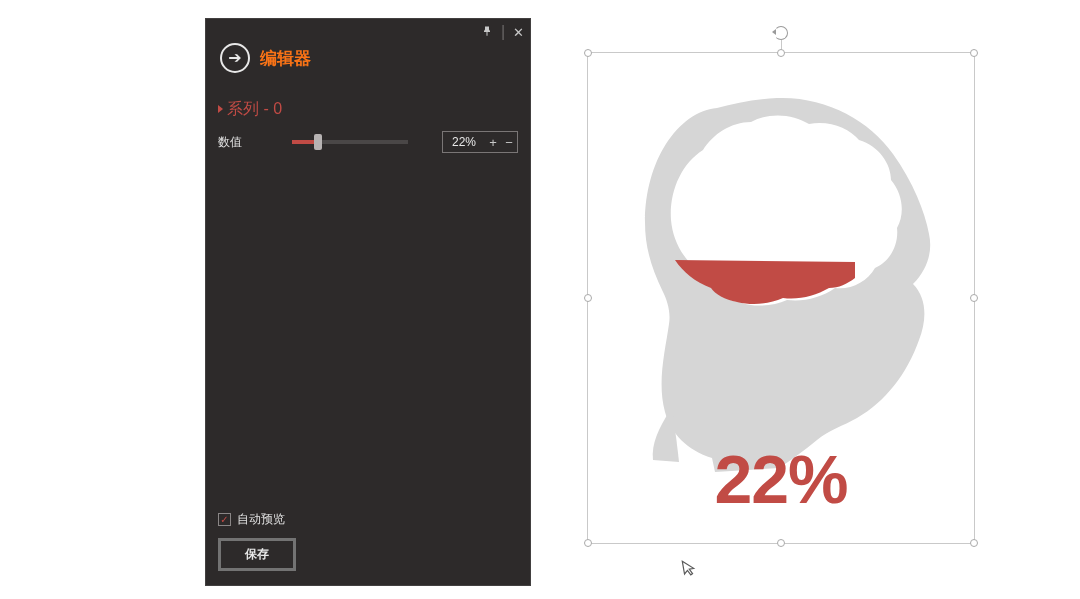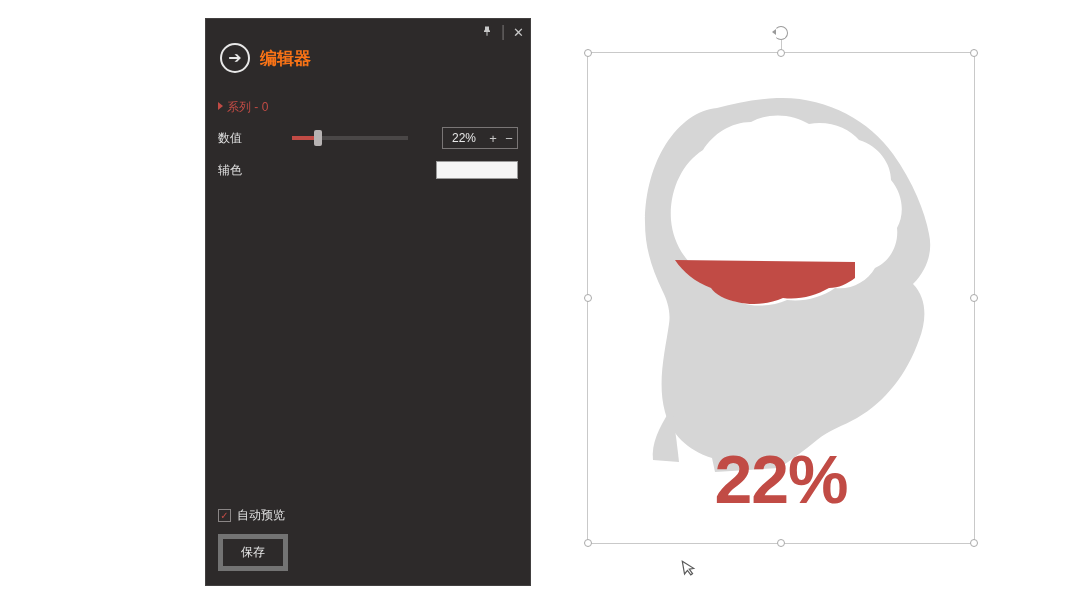--- a/index.html
+++ b/index.html
@@ -60,21 +60,21 @@
     .panel-title {
       font-size: 17px;
       font-weight: bold;
       color: #f97316;
     }
     .panel-body {
       padding: 8px 12px;
     }
     .series-header {
       color: #c14b45;
-      font-size: 12px;
+      font-size: 16px;
       padding: 6px 0 8px 0;
       cursor: pointer;
     }
     .series-header .tri {
       display: inline-block;
       width: 0; height: 0;
       border-top: 4px solid transparent;
       border-bottom: 4px solid transparent;
       border-left: 5px solid #c14b45;
       margin-right: 4px;
@@ -167,26 +167,27 @@
       width: 13px;
       height: 13px;
       border: 1px solid #8a8686;
       display: flex;
       align-items: center;
       justify-content: center;
       font-size: 10px;
       color: #c14b45;
     }
     .save-btn {
-      border: 5px solid #737373;
+      border: 3px solid #737373;
       background: transparent;
       color: #e8e8e8;
       font-size: 12px;
-      padding: 5px 18px;
-      cursor: pointer;
+      padding: 5px 24px;
+      cursor: pointer;
+      font-weight: bold;
     }
     
     .canvas-object {
       position: absolute;
       left: 587px;
       top: 52px;
       width: 388px;
       height: 492px;
       background: #fff;
     }
@@ -300,24 +301,20 @@
       <div class="value-box">
         <div class="value-text">22%</div>
         <div class="stepper">
           <div class="step-btn">+</div>
           <div class="step-btn">−</div>
         </div>
       </div>
     </div>
 
 
-    <div class="prop-row">
-      <div class="prop-label">辅色</div>
-      <div class="color-swatch"></div>
-    </div>
   </div>
 
   <div class="panel-footer">
     <div class="checkbox-row">
       <div class="checkbox">✓</div>
       <span>自动预览</span>
     </div>
     <button class="save-btn">保存</button>
   </div>
 </div>

